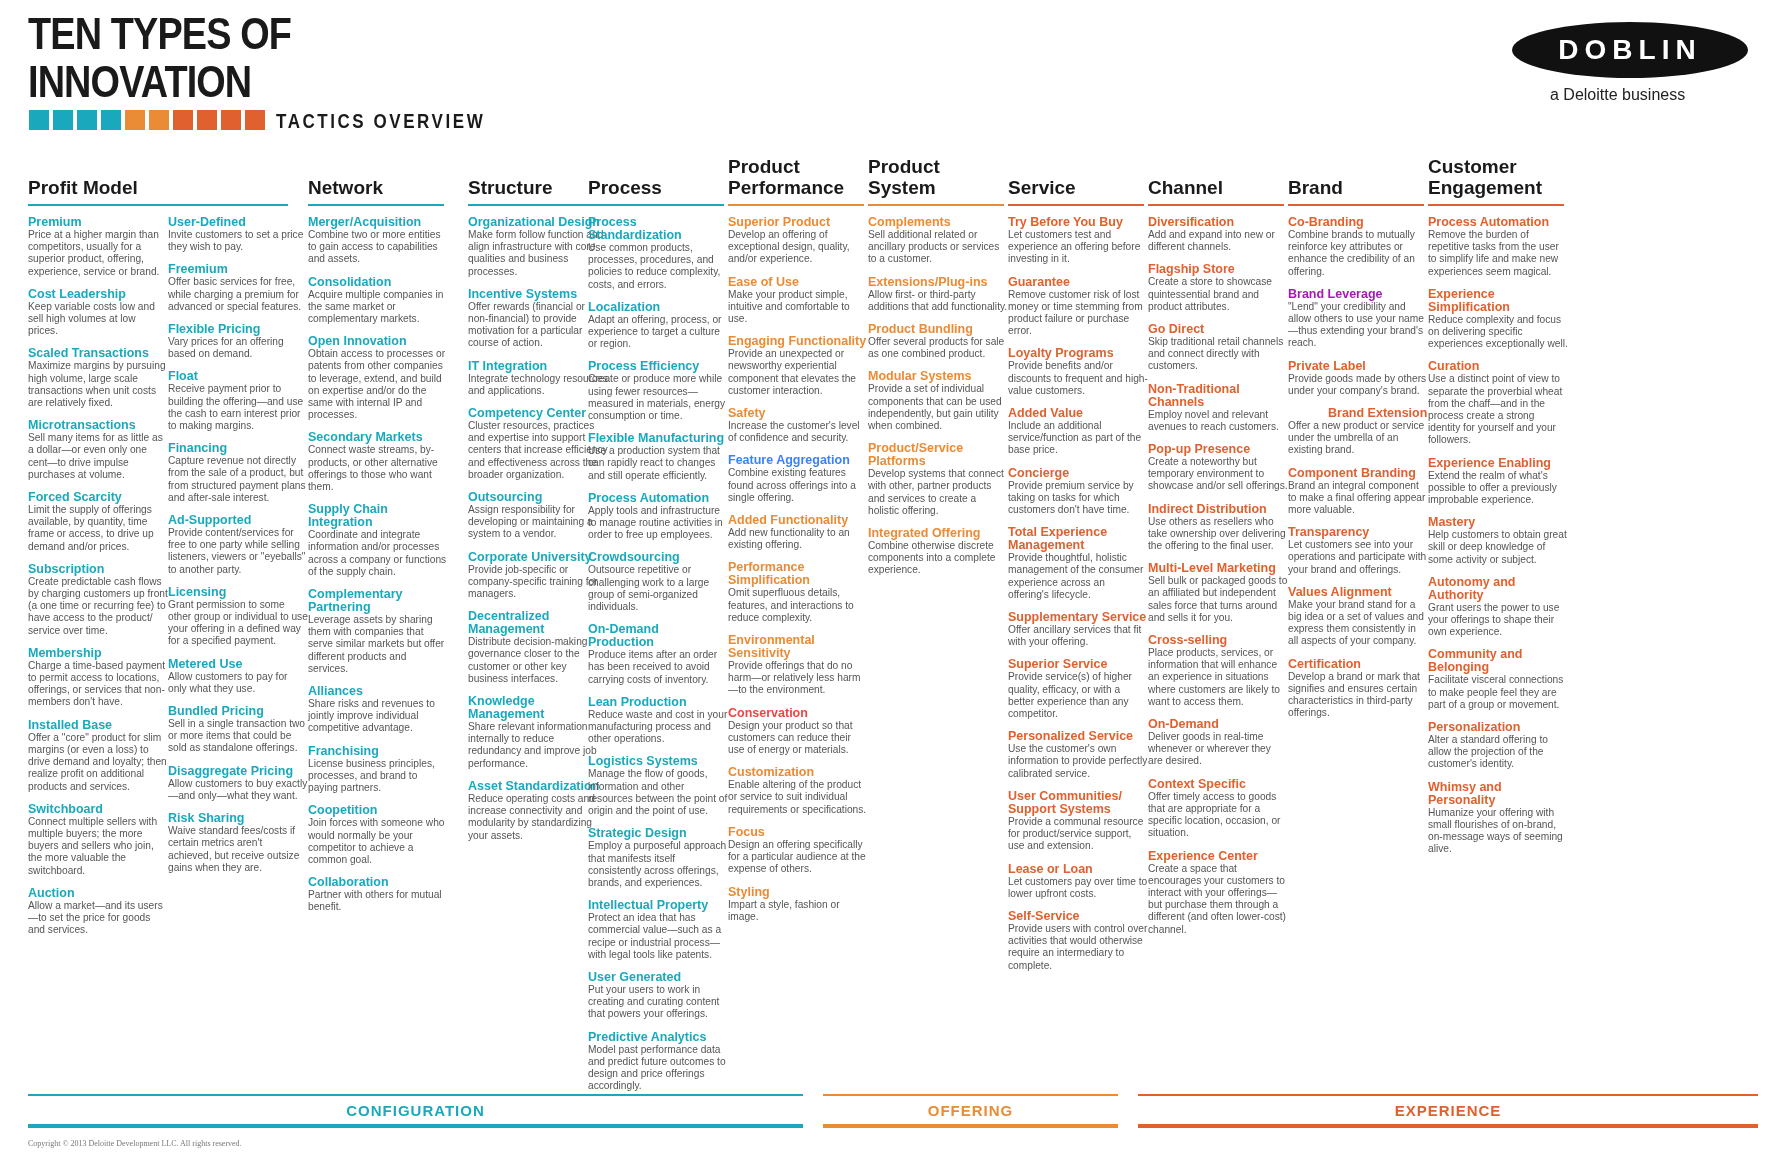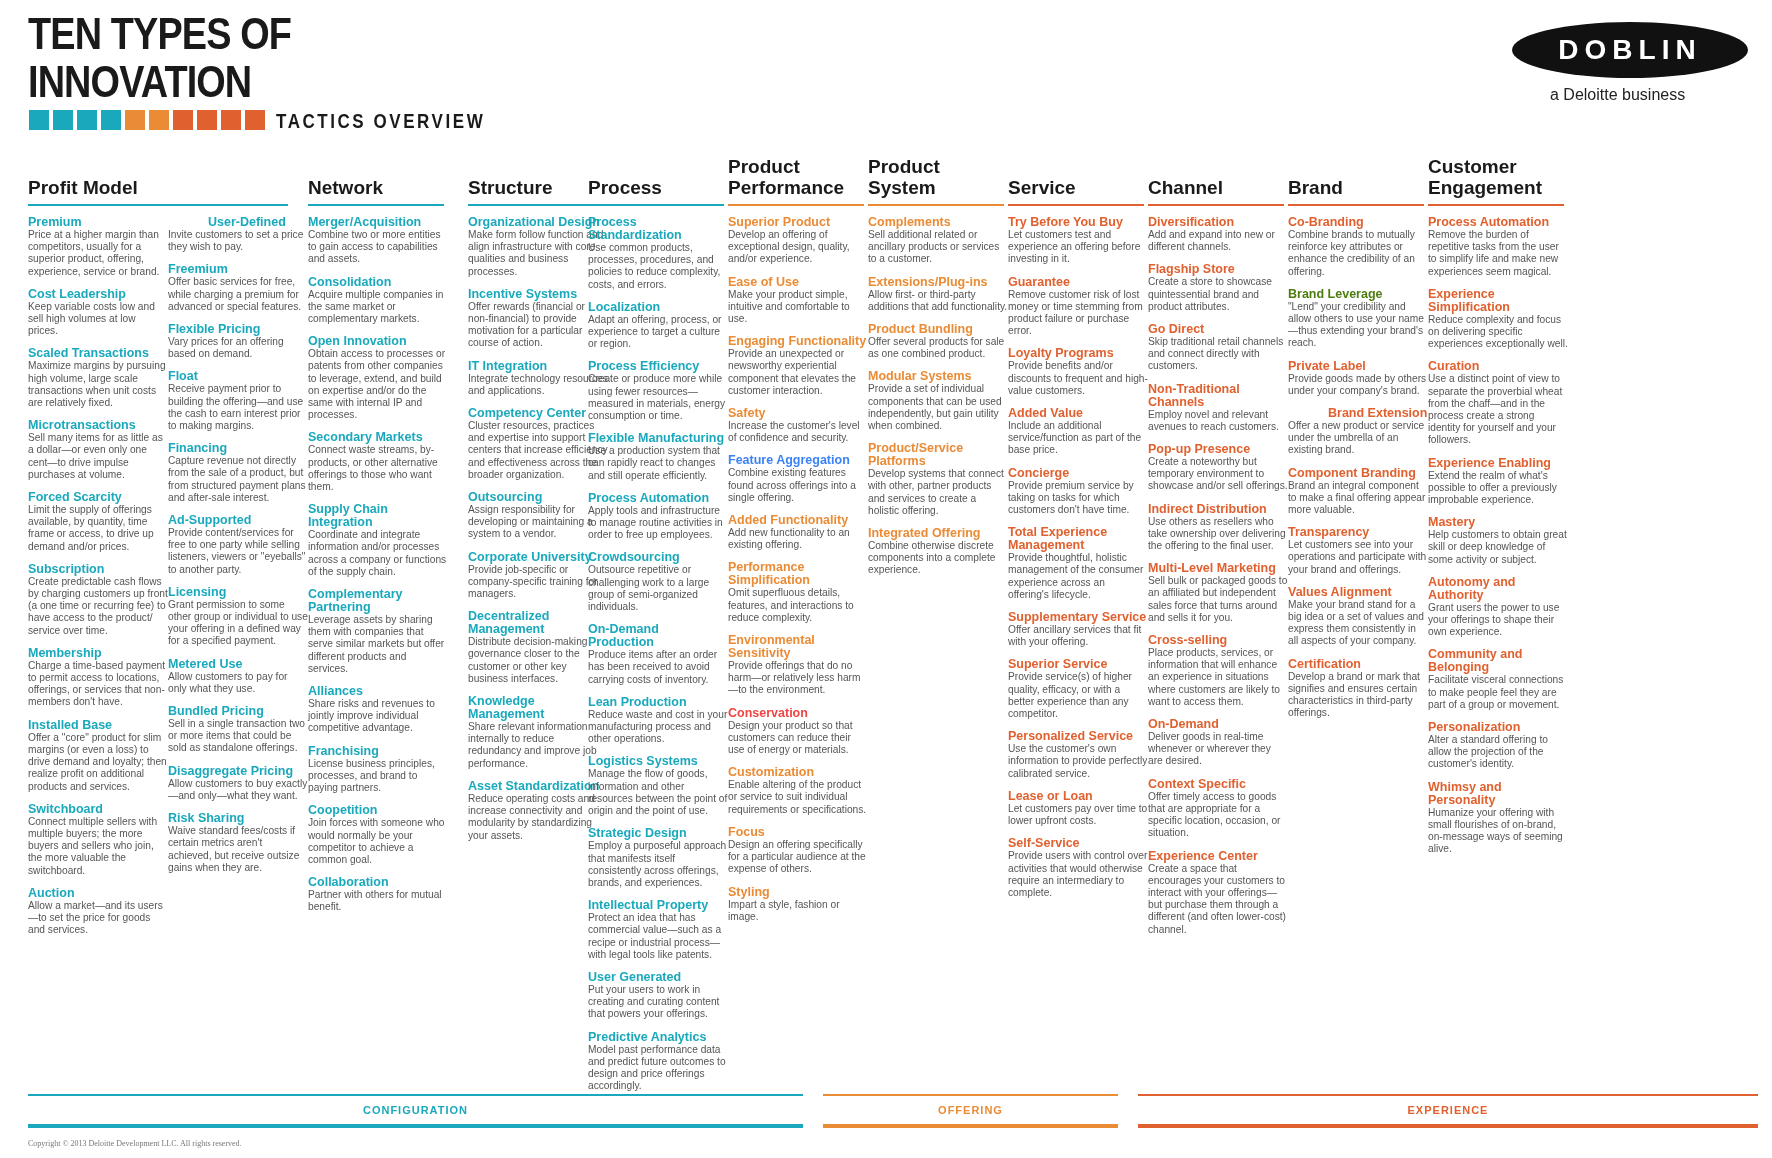--- a/index.html
+++ b/index.html
@@ -10,21 +10,21 @@
   .subtitle{position:absolute;left:276px;top:110px;font-weight:bold;font-size:20px;letter-spacing:3px;color:#1a1a1a;transform:scaleX(0.85);transform-origin:left top;}
   .logo{position:absolute;left:1512px;top:22px;width:236px;height:56px;border-radius:50%;background:#111;color:#fff;display:flex;align-items:center;justify-content:center;font-size:28px;letter-spacing:6px;font-weight:bold;}
   .logo-sub{position:absolute;left:1550px;top:86px;font-size:16px;color:#222;}
   .col{position:absolute;top:150px;width:136px;}
   .col-head{height:48px;display:flex;align-items:flex-end;font-weight:bold;font-size:19px;line-height:21px;color:#1a1a1a;padding-bottom:2px;transform-origin:left bottom;}
   .col-head span{display:inline-block;}
   .col-rule{height:2px;margin-top:4px;margin-bottom:10px;width:136px;}
   .tactic{margin-bottom:10px;}
   .tactic-name{font-weight:bold;font-size:12.5px;line-height:13px;}
   .tactic-desc{font-size:10.2px;line-height:12.2px;color:#555;}
-  .band{position:absolute;top:1094px;height:28px;border-top:2px solid;border-bottom:4px solid;display:flex;align-items:center;justify-content:center;font-weight:bold;font-size:11px;letter-spacing:1px;transform-origin:center;}
+  .band{position:absolute;top:1094px;height:28px;border-top:2px solid;border-bottom:4px solid;display:flex;align-items:center;justify-content:center;font-weight:bold;font-size:15px;letter-spacing:1px;transform-origin:center;}
   .copyright{position:absolute;left:28px;top:1139px;font-family:"Liberation Serif",serif;font-size:8px;color:#777;}
 </style>
 </head>
 <body>
 
 <div class="title">
   <div>TEN TYPES OF</div>
   <div>INNOVATION</div>
 </div>
 <div class="swatches" id="swatches">
@@ -90,21 +90,21 @@
         <div class="tactic-name" style="color: rgb(26, 169, 188);">Auction</div>
         <div class="tactic-desc">Allow a market—and its users—to set the price for goods and services.</div>
       </div>
     </div>
     <div class="col" style="left: 168px; width: 140px;">
       <div class="col-head">
         <span></span>
       </div>
       <div class="col-rule" style="background: rgb(26, 169, 188); visibility: hidden;"></div>
       <div class="tactic">
-        <div class="tactic-name" style="color: rgb(26, 169, 188); margin-left: 40px;">User-Defined</div>
+        <div class="tactic-name" style="color: rgb(26, 169, 188);">User-Defined</div>
         <div class="tactic-desc">Invite customers to set a price they wish to pay.</div>
       </div>
       <div class="tactic">
         <div class="tactic-name" style="color: rgb(26, 169, 188);">Freemium</div>
         <div class="tactic-desc">Offer basic services for free, while charging a premium for advanced or special features.</div>
       </div>
       <div class="tactic">
         <div class="tactic-name" style="color: rgb(26, 169, 188);">Flexible Pricing</div>
         <div class="tactic-desc">Vary prices for an offering based on demand.</div>
       </div>
@@ -406,20 +406,24 @@
       </div>
       <div class="tactic">
         <div class="tactic-name" style="color: rgb(224, 97, 47);">Superior Service</div>
         <div class="tactic-desc">Provide service(s) of higher quality, efficacy, or with a better experience than any competitor.</div>
       </div>
       <div class="tactic">
         <div class="tactic-name" style="color: rgb(224, 97, 47);">Personalized Service</div>
         <div class="tactic-desc">Use the customer's own information to provide perfectly calibrated service.</div>
       </div>
       <div class="tactic">
+        <div class="tactic-name" style="color: rgb(224, 97, 47);">User Communities/ Support Systems</div>
+        <div class="tactic-desc">Provide a communal resource for product/service support, use and extension.</div>
+      </div>
+      <div class="tactic">
         <div class="tactic-name" style="color: rgb(224, 97, 47);">Lease or Loan</div>
         <div class="tactic-desc">Let customers pay over time to lower upfront costs.</div>
       </div>
       <div class="tactic">
         <div class="tactic-name" style="color: rgb(224, 97, 47);">Self-Service</div>
         <div class="tactic-desc">Provide users with control over activities that would otherwise require an intermediary to complete.</div>
       </div>
     </div>
     <div class="col" style="left: 1148px; width: 140px;">
       <div class="col-head">
@@ -474,21 +478,21 @@
     <div class="col" style="left: 1288px; width: 140px;">
       <div class="col-head">
         <span>Brand</span>
       </div>
       <div class="col-rule" style="background: rgb(224, 97, 47);"></div>
       <div class="tactic">
         <div class="tactic-name" style="color: rgb(224, 97, 47);">Co-Branding</div>
         <div class="tactic-desc">Combine brands to mutually reinforce key attributes or enhance the credibility of an offering.</div>
       </div>
       <div class="tactic">
-        <div class="tactic-name" style="color: #4d7c0f;">Brand Leverage</div>
+        <div class="tactic-name" style="color: #a21caf;">Brand Leverage</div>
         <div class="tactic-desc">"Lend" your credibility and allow others to use your name—thus extending your brand's reach.</div>
       </div>
       <div class="tactic">
         <div class="tactic-name" style="color: rgb(224, 97, 47);">Private Label</div>
         <div class="tactic-desc">Provide goods made by others under your company's brand.</div>
       </div>
       <div class="tactic">
         <div class="tactic-name" style="color: rgb(224, 97, 47); padding-left: 40px;">Brand Extension</div>
         <div class="tactic-desc">Offer a new product or service under the umbrella of an existing brand.</div>
       </div>

